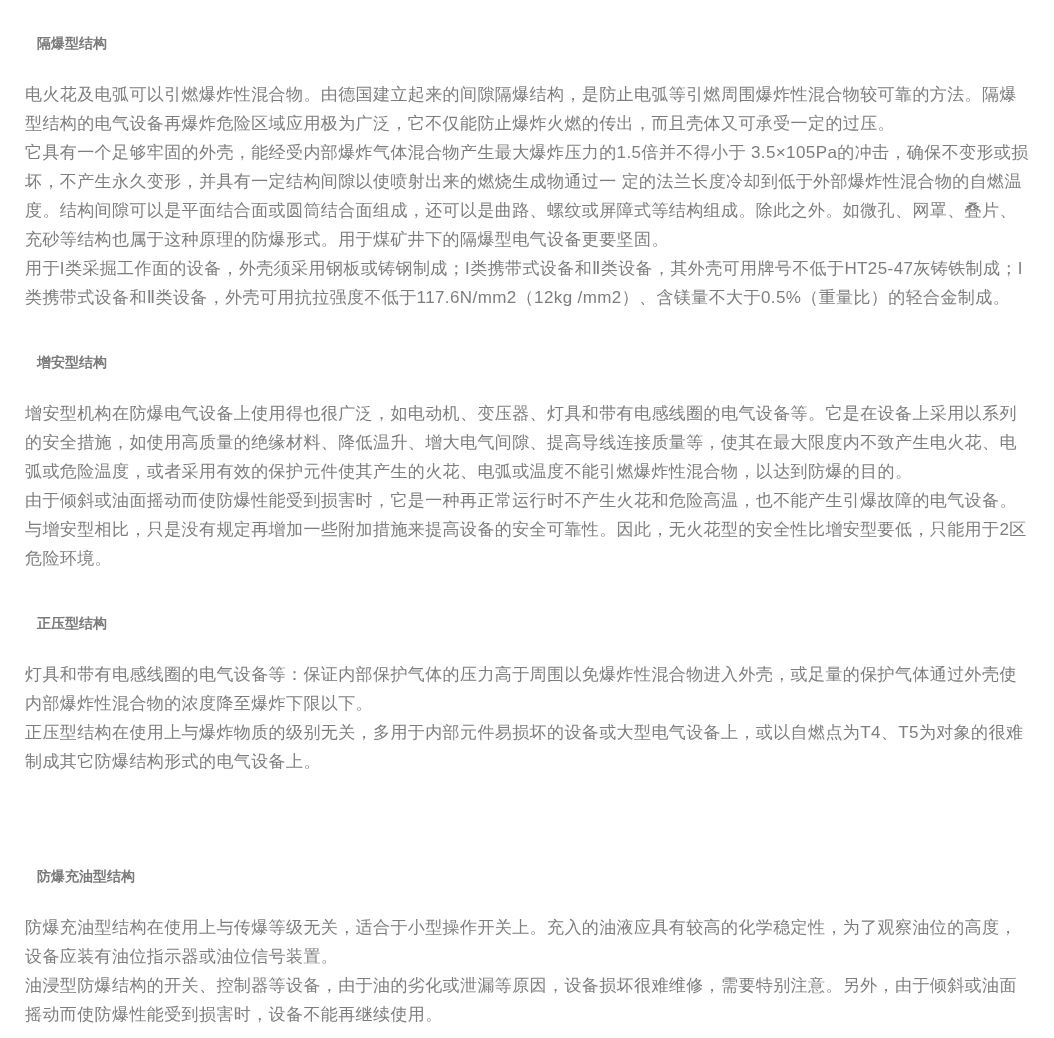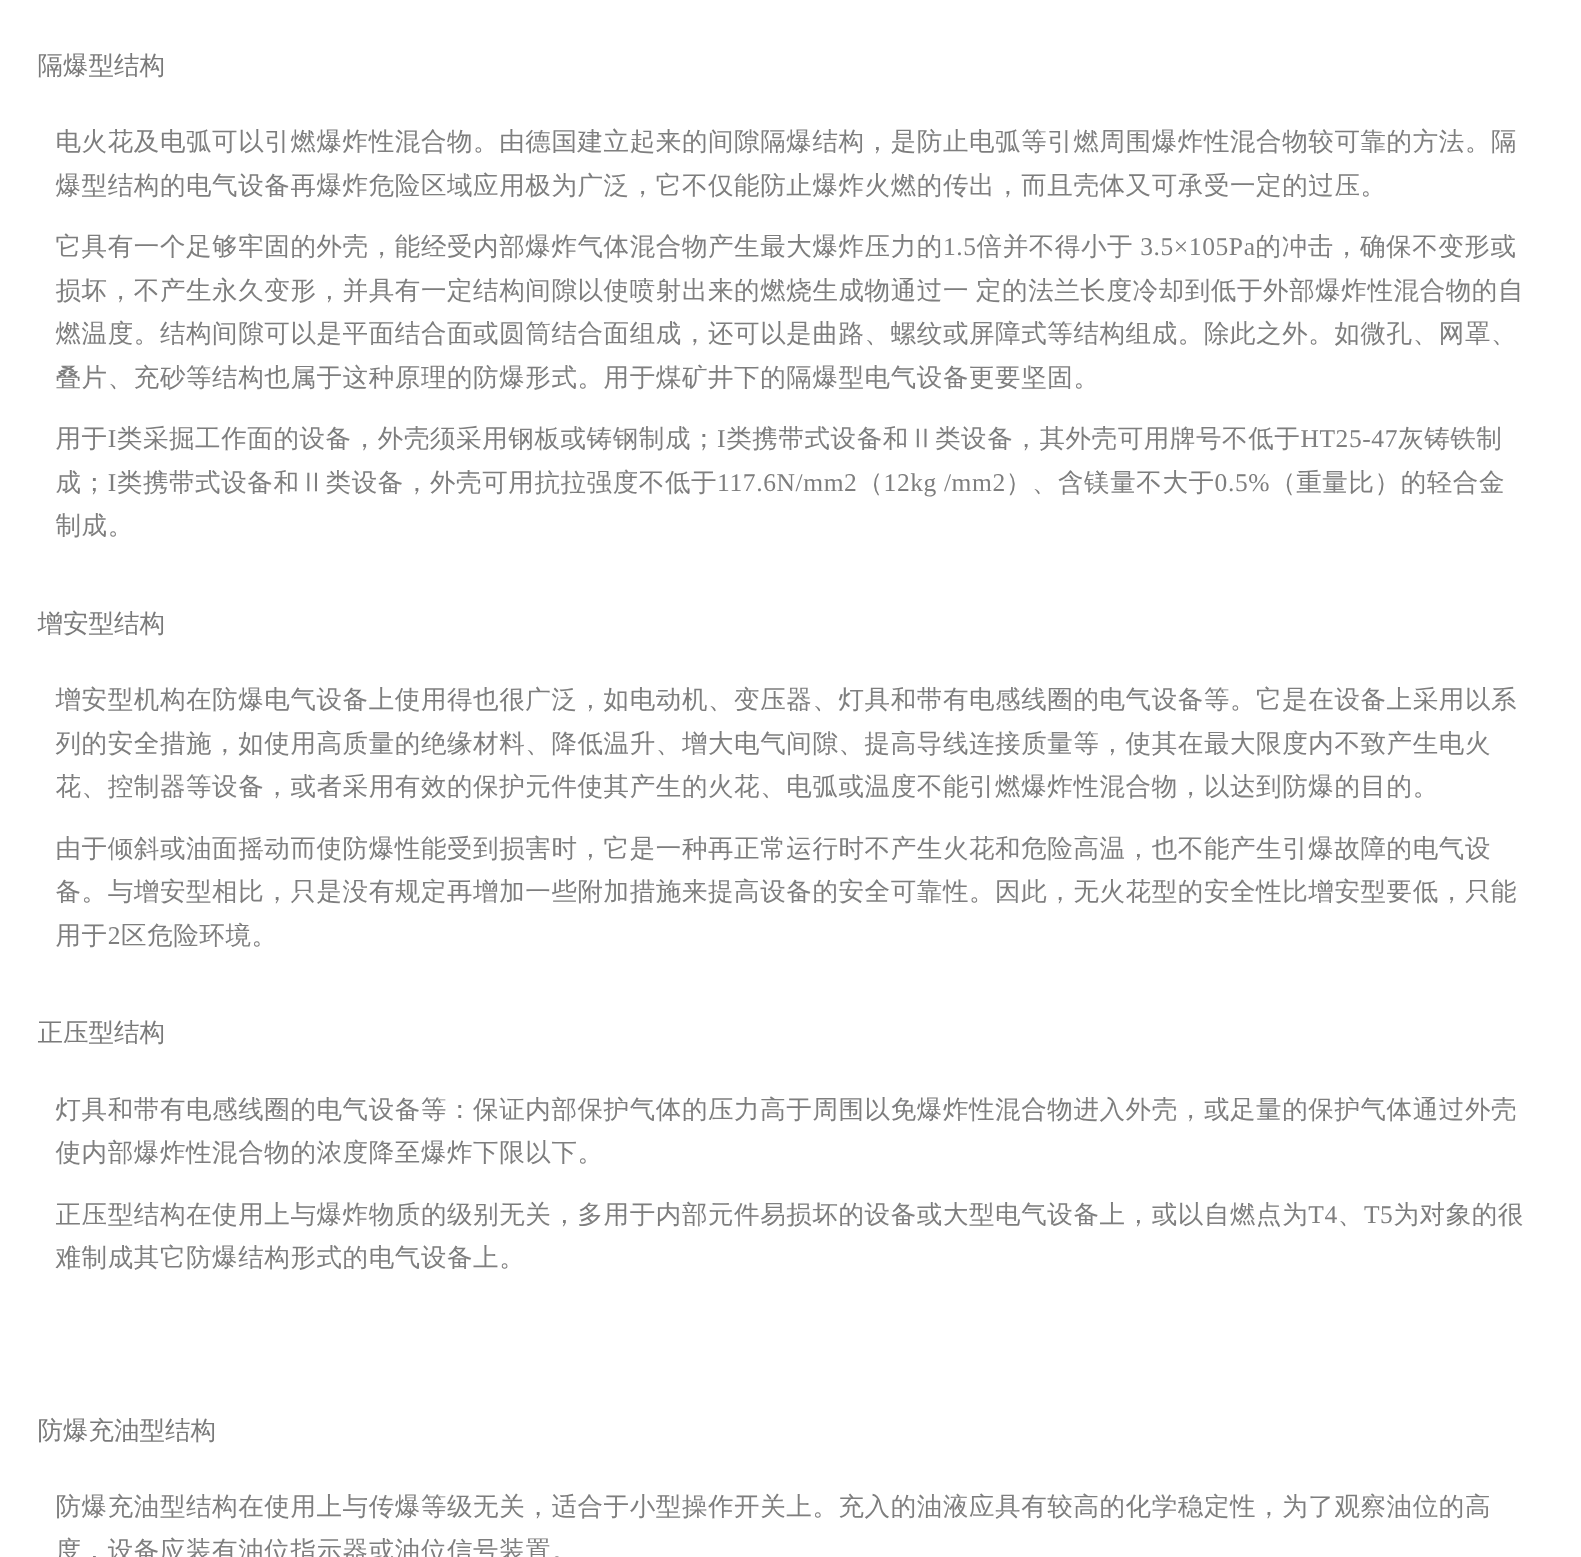--- a/index.html
+++ b/index.html
@@ -16,55 +16,54 @@
   .doc {
     box-sizing: border-box;
     width: 1054px;
     height: 1038px;
     padding: 26px 24px 20px 25px;
     color: #7e7e7e;
     font-size: 17px;
     line-height: 29px;
   }
   .section-heading {
-    font-size: 17px;
-    font-weight: 400;
+    font-size: 14px;
+    font-weight: 700;
     color: #7a7a7a;
-    margin: 36px 0 22px 0;
+    margin: 36px 0 22px 12px;
     line-height: 29px;
   }
   .sec:first-child .section-heading {
     margin-top: 3px;
   }
   .sec.extra-gap .section-heading {
     margin-top: 86px;
   }
   .para {
-    margin: 12px;
+    margin: 0;
     text-align: left;
     word-break: break-all;
     letter-spacing: 0.4px;
-    font-family: Liberation Serif, serif;
   }
 </style>
 </head>
 <body>
 
 <main class="doc">
 
   <section class="sec">
     <h2 class="section-heading">隔爆型结构</h2>
     <p class="para">电火花及电弧可以引燃爆炸性混合物。由德国建立起来的间隙隔爆结构，是防止电弧等引燃周围爆炸性混合物较可靠的方法。隔爆型结构的电气设备再爆炸危险区域应用极为广泛，它不仅能防止爆炸火燃的传出，而且壳体又可承受一定的过压。</p>
     <p class="para">它具有一个足够牢固的外壳，能经受内部爆炸气体混合物产生最大爆炸压力的1.5倍并不得小于 3.5×105Pa的冲击，确保不变形或损坏，不产生永久变形，并具有一定结构间隙以使喷射出来的燃烧生成物通过一 定的法兰长度冷却到低于外部爆炸性混合物的自燃温度。结构间隙可以是平面结合面或圆筒结合面组成，还可以是曲路、螺纹或屏障式等结构组成。除此之外。如微孔、网罩、叠片、充砂等结构也属于这种原理的防爆形式。用于煤矿井下的隔爆型电气设备更要坚固。</p>
     <p class="para">用于I类采掘工作面的设备，外壳须采用钢板或铸钢制成；I类携带式设备和Ⅱ类设备，其外壳可用牌号不低于HT25-47灰铸铁制成；I类携带式设备和Ⅱ类设备，外壳可用抗拉强度不低于117.6N/mm2（12kg /mm2）、含镁量不大于0.5%（重量比）的轻合金制成。</p>
   </section>
 
   <section class="sec">
     <h2 class="section-heading">增安型结构</h2>
-    <p class="para">增安型机构在防爆电气设备上使用得也很广泛，如电动机、变压器、灯具和带有电感线圈的电气设备等。它是在设备上采用以系列的安全措施，如使用高质量的绝缘材料、降低温升、增大电气间隙、提高导线连接质量等，使其在最大限度内不致产生电火花、控制器等设备，或者采用有效的保护元件使其产生的火花、电弧或温度不能引燃爆炸性混合物，以达到防爆的目的。</p>
+    <p class="para">增安型机构在防爆电气设备上使用得也很广泛，如电动机、变压器、灯具和带有电感线圈的电气设备等。它是在设备上采用以系列的安全措施，如使用高质量的绝缘材料、降低温升、增大电气间隙、提高导线连接质量等，使其在最大限度内不致产生电火花、电弧或危险温度，或者采用有效的保护元件使其产生的火花、电弧或温度不能引燃爆炸性混合物，以达到防爆的目的。</p>
     <p class="para">由于倾斜或油面摇动而使防爆性能受到损害时，它是一种再正常运行时不产生火花和危险高温，也不能产生引爆故障的电气设备。与增安型相比，只是没有规定再增加一些附加措施来提高设备的安全可靠性。因此，无火花型的安全性比增安型要低，只能用于2区危险环境。</p>
   </section>
 
   <section class="sec">
     <h2 class="section-heading">正压型结构</h2>
     <p class="para">灯具和带有电感线圈的电气设备等：保证内部保护气体的压力高于周围以免爆炸性混合物进入外壳，或足量的保护气体通过外壳使内部爆炸性混合物的浓度降至爆炸下限以下。</p>
     <p class="para">正压型结构在使用上与爆炸物质的级别无关，多用于内部元件易损坏的设备或大型电气设备上，或以自燃点为T4、T5为对象的很难制成其它防爆结构形式的电气设备上。</p>
   </section>
 
   <section class="sec extra-gap">

